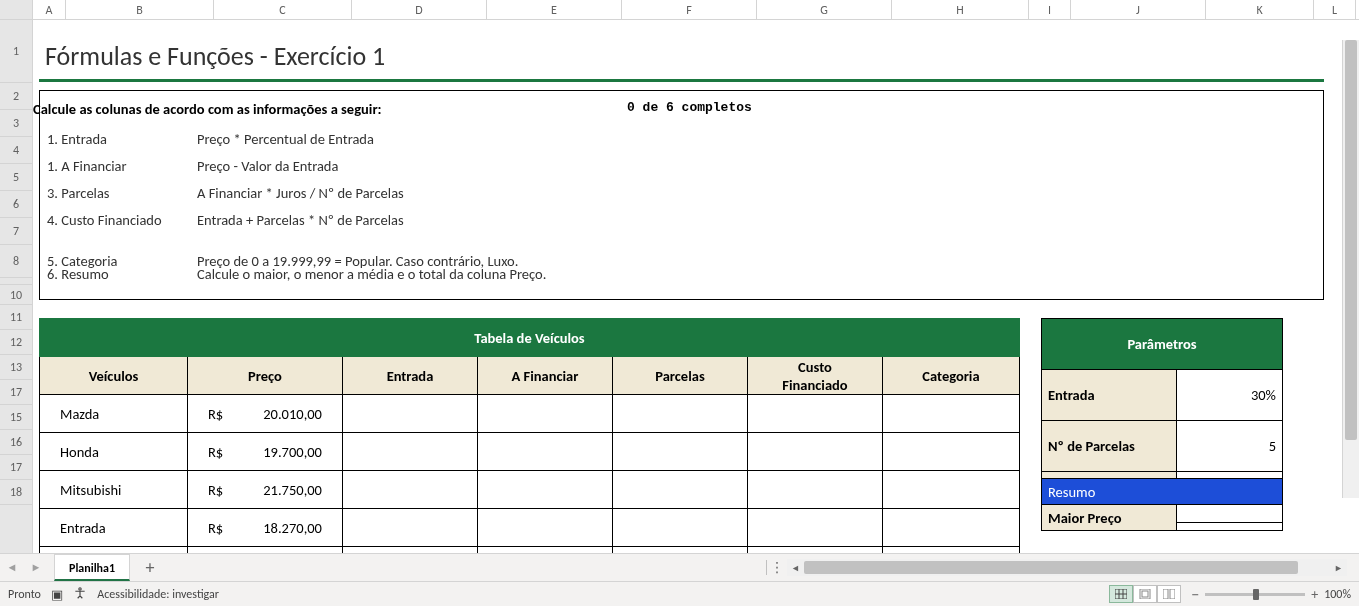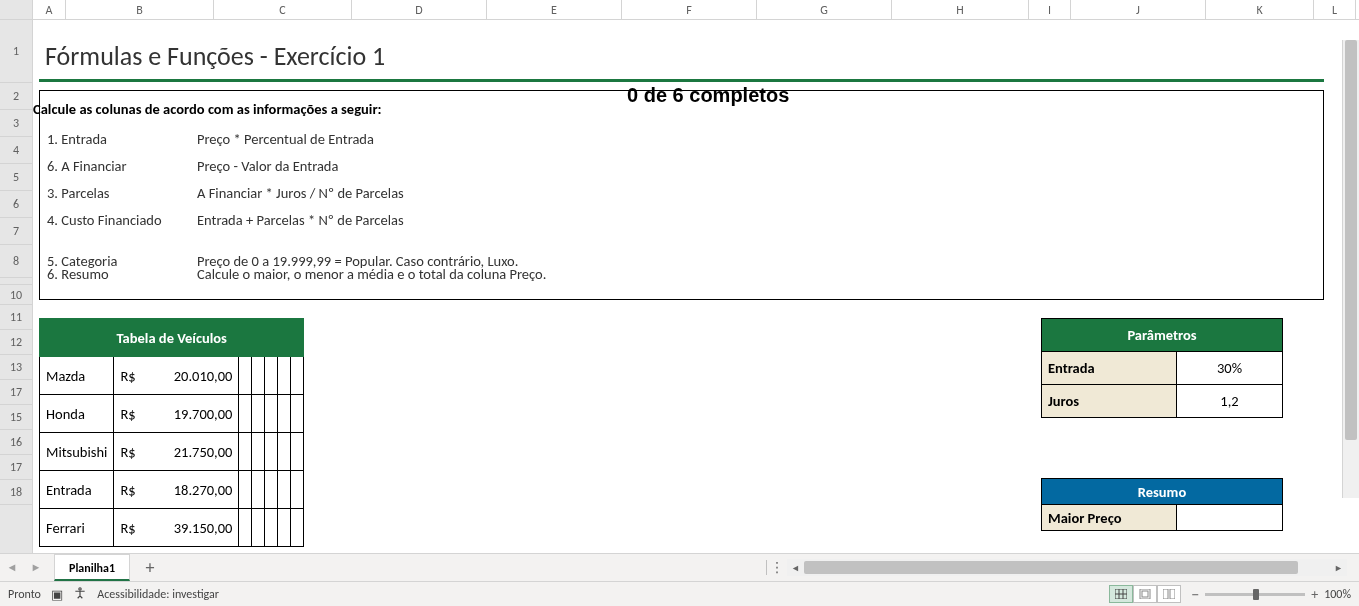--- a/index.html
+++ b/index.html
@@ -10,37 +10,37 @@
 .col-headers .ch{border-right:1px solid #d4d4d4;text-align:center;line-height:20px}
 .main{flex:1;display:flex;overflow:hidden;position:relative}
 .row-headers{width:33px;flex-shrink:0;display:flex;flex-direction:column;font-size:12px;color:#616161;background:#e6e6e6;border-right:1px solid #d4d4d4}
 .row-headers .rh{border-bottom:1px solid #d4d4d4;text-align:center;display:flex;align-items:center;justify-content:center}
 .grid{flex:1;position:relative;background:#fff;overflow:hidden}
 .content{position:absolute;left:0;top:0;right:0}
 .title{position:absolute;left:12px;top:20px;font-size:26px;color:#333;font-family:Calibri,Arial}
 .green-line{position:absolute;left:6px;top:59px;width:1285px;height:3px;background:#1b7740}
 .instr-box{position:absolute;left:6px;top:70px;width:1285px;height:210px;border:1.5px solid #000}
 .instr-title{position:absolute;left:0;top:80px;font-size:14.5px;font-weight:bold;font-family:Calibri}
-.completos{position:absolute;left:594px;top:64px;font-size:20px;font-weight:bold;font-family:Liberation Sans, sans-serif}
+.completos{position:absolute;left:594px;top:80px;font-size:13px;font-weight:bold;font-family:Liberation Mono, monospace}
 .instr-row{position:absolute;left:14px;font-size:14.5px;font-family:Calibri;color:#333}
 .instr-row .lbl{display:inline-block;width:150px}
 .tbl-v{position:absolute;left:6px;top:298px;border-collapse:collapse}
-.tbl-v th,.tbl-v td{border:1px solid #000;height:38px;padding:0 6px;font-family:Calibri;font-size:14.5px}
+.tbl-v th,.tbl-v td{border:1px solid #000;height:38px;padding:0 20px;font-family:Calibri;font-size:14.5px}
 .tbl-v .hdr{background:#1b7740;color:#fff;font-weight:bold;text-align:center;border:1px solid #1b7740}
 .tbl-v .colh{background:#f0e9d6;font-weight:bold;text-align:center}
 .tbl-v .price-cur{width:30px;text-align:left;border-right:none}
 .tbl-v .price-val{width:95px;text-align:right;border-left:none}
 .tbl-p{position:absolute;left:1008px;top:298px;border-collapse:collapse}
-.tbl-p th,.tbl-p td{border:1px solid #000;height:26px;padding:7px 6px;font-family:Calibri;font-size:14.5px}
+.tbl-p th,.tbl-p td{border:1px solid #000;height:26px;padding:16px 6px;font-family:Calibri;font-size:14.5px}
 .tbl-p .hdr{background:#1b7740;color:#fff;font-weight:bold;text-align:center}
 .tbl-p .lbl{background:#f0e9d6;font-weight:bold;text-align:left;width:135px}
-.tbl-p .val{text-align:center;width:106px}
+.tbl-p .val{text-align:right;width:106px}
 .tbl-r{position:absolute;left:1008px;top:458px;border-collapse:collapse}
 .tbl-r th,.tbl-r td{border:1px solid #000;height:26px;padding:0 6px;font-family:Calibri;font-size:14.5px}
-.tbl-r .hdr{background:#0369a1;color:#fff;font-weight:bold;text-align:center}
+.tbl-r .hdr{background:#1d4ed8;color:#fff;font-weight:normal;text-align:left}
 .tbl-r .lbl{background:#f0e9d6;font-weight:bold;text-align:left;width:135px}
 .tbl-r .val{width:106px}
 .scroll-right{position:absolute;right:0;top:20px;width:17px;bottom:55px;background:#f0f0f0;border-left:1px solid #d4d4d4}
 .scroll-right .thumb{position:absolute;top:0;left:2px;right:2px;height:400px;background:#c1c1c1;border-radius:2px}
 .tabs-bar{height:28px;display:flex;align-items:center;border-top:1px solid #d4d4d4;background:#f3f2f1;position:relative}
 .tabs-bar .nav{width:18px;height:18px;margin:0 3px;display:flex;align-items:center;justify-content:center;color:#a0a0a0;font-size:11px}
 .tabs-bar .tab{padding:0 14px;height:27px;line-height:27px;background:#fff;border:1px solid #d4d4d4;border-bottom:2px solid #217346;font-weight:bold;font-size:12px;margin-left:6px}
 .tabs-bar .add{width:28px;text-align:center;font-size:18px;color:#666;margin-left:6px}
 .tabs-bar .divider{position:absolute;left:766px;top:6px;bottom:6px;width:1px;background:#c0c0c0}
 .tabs-bar .dots{position:absolute;left:770px;font-size:14px;color:#666}
@@ -104,32 +104,41 @@
 
     <div class="grid">
       <div class="content">
         <div class="title">Fórmulas e Funções - Exercício 1</div>
         <div class="green-line"></div>
         <div class="instr-box"></div>
         <div class="instr-title">Calcule as colunas de acordo com as informações a seguir:</div>
         <div class="completos">0 de 6 completos</div>
 
         <div class="instr-row" style="top:110px"><span class="lbl">1. Entrada</span><span>Preço * Percentual de Entrada</span></div>
-        <div class="instr-row" style="top:137px"><span class="lbl">6. A Financiar</span><span>Preço - Valor da Entrada</span></div>
+        <div class="instr-row" style="top:137px"><span class="lbl">1. A Financiar</span><span>Preço - Valor da Entrada</span></div>
         <div class="instr-row" style="top:164px"><span class="lbl">3. Parcelas</span><span>A Financiar * Juros / Nº de Parcelas</span></div>
         <div class="instr-row" style="top:191px"><span class="lbl">4. Custo Financiado</span><span>Entrada + Parcelas * Nº de Parcelas</span></div>
         <div class="instr-row" style="top:232px"><span class="lbl">5. Categoria</span><span>Preço de 0 a 19.999,99 = Popular. Caso contrário, Luxo.</span></div>
         <div class="instr-row" style="top:245px"><span class="lbl">6. Resumo</span><span>Calcule o maior, o menor a média e o total da coluna Preço.</span></div>
 
         <table class="tbl-v">
           <tbody>
               <tr>
                 <th class="hdr" colspan="8">Tabela de Veículos</th>
               </tr>
           <tr>
+            <th class="colh" style="width:148px">Veículos</th>
+            <th class="colh" colspan="2" style="width:138px">Preço</th>
+            <th class="colh" style="width:135px">Entrada</th>
+            <th class="colh" style="width:135px">A Financiar</th>
+            <th class="colh" style="width:135px">Parcelas</th>
+            <th class="colh" style="width:135px">Custo Financiado</th>
+            <th class="colh" style="width:137px">Categoria</th>
+          </tr>
+          <tr>
                 <td>Mazda</td>
                 <td class="price-cur">R$</td>
                 <td class="price-val">20.010,00</td>
                 <td></td>
                 <td></td>
                 <td></td>
                 <td></td>
                 <td></td>
               </tr>
           <tr>
@@ -176,20 +185,24 @@
           </table>
 
         <table class="tbl-p">
           <tbody>
               <tr>
                 <th class="hdr" colspan="2">Parâmetros</th>
               </tr>
           <tr>
                 <td class="lbl">Entrada</td>
                 <td class="val">30%</td>
+              </tr>
+          <tr>
+                <td class="lbl">Nº de Parcelas</td>
+                <td class="val">5</td>
               </tr>
           <tr>
                 <td class="lbl">Juros</td>
                 <td class="val">1,2</td>
               </tr>
         </tbody>
           </table>
 
         <table class="tbl-r">
           <tbody>

